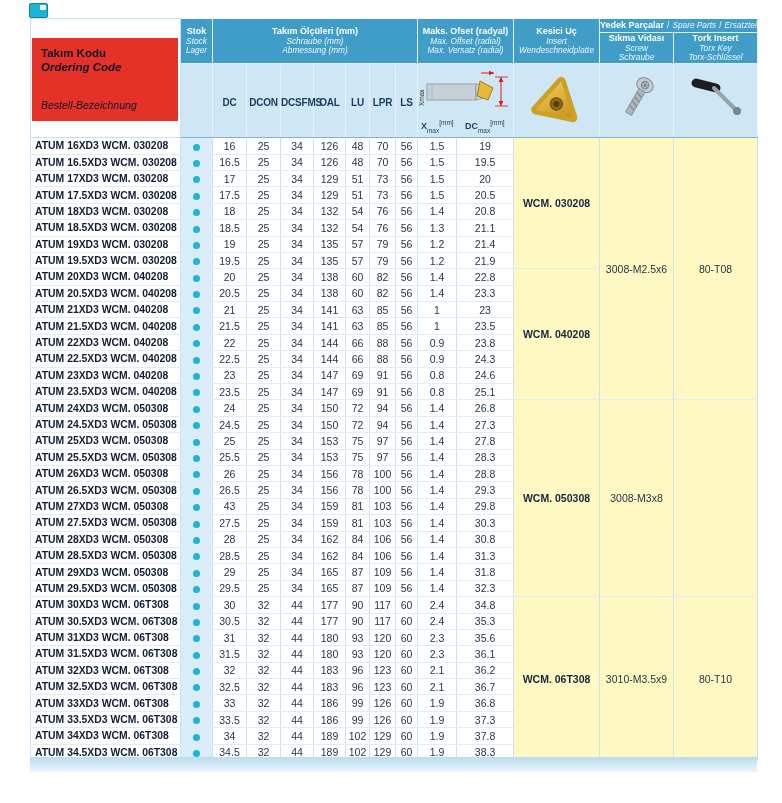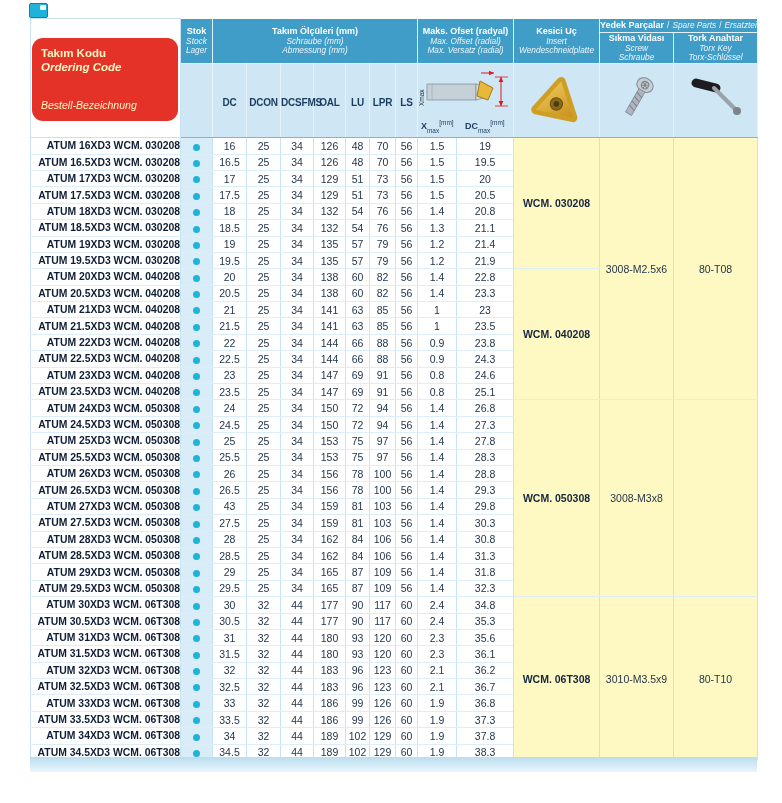--- a/index.html
+++ b/index.html
@@ -18,21 +18,21 @@
   thead th{font-weight:normal;vertical-align:middle;text-align:center;}
   .band{background:var(--band);color:#fff;border:1px solid rgba(255,255,255,.85);line-height:1.18;}
   .band .hl1{font-weight:bold;font-size:9px;}
   .band .hl2,.band .hl3{font-style:italic;font-size:8.3px;color:rgba(255,255,255,.9);}
   .spare-top{white-space:nowrap;font-size:8.3px;}
   .spare-top .hl1{display:inline;font-weight:bold;}
   .spare-top .hl2,.spare-top .hl3{display:inline;font-style:italic;color:rgba(255,255,255,.9);}
   .spare-top .hsep{display:inline;margin:0 3px;color:rgba(255,255,255,.9);}
 
   .code-h{background:#fff;border:1px solid var(--grid);vertical-align:top;}
-  .redbox{margin:19px 2px 0 1px;background:var(--red);color:#fef9c3;text-align:left;padding:8px 16px 9px 9px;border-radius:11px;}
+  .redbox{margin:19px 2px 0 1px;background:var(--red);color:#0f172a;text-align:left;padding:8px 16px 9px 9px;}
   .redbox .r1{font-size:11.5px;font-weight:bold;line-height:14px;}
   .redbox .r2{font-size:11.5px;font-weight:bold;font-style:italic;line-height:14px;}
   .redbox .r3{font-size:10.5px;font-style:italic;line-height:14px;margin-top:24px;}
 
   .light{background:var(--band-light);border:1px solid #e6f3fa;vertical-align:middle;}
   tr.h3 th{border-bottom:1.5px solid var(--grid-strong);height:73px;}
   .dim span{font-size:10px;font-weight:bold;color:#1b3c5f;letter-spacing:-0.2px;white-space:nowrap;}
 
   .offset-wrap{display:flex;flex-direction:column;align-items:stretch;}
   .off-labels{display:flex;margin-top:1px;}
@@ -41,21 +41,21 @@
   .off-base{font-size:9px;font-weight:bold;color:#1b3c5f;}
   .off-sub{font-size:6.5px;color:#1b3c5f;}
   .off-unit{font-size:6.5px;color:#1b3c5f;vertical-align:4px;}
 
   
   tbody tr{height:16.4px;}
   tbody td{font-size:10.5px;color:#24364a;text-align:center;vertical-align:middle;
     border-top:1px solid var(--grid-light);border-bottom:1px solid var(--grid-light);
     border-left:1px solid var(--grid);border-right:1px solid var(--grid);background:#fff;}
   tr.group-start td{border-top:1.5px solid var(--grid-strong);}
-  td.code{text-align:right;padding-left:4px;font-weight:bold;color:#0f1e36;font-size:10.4px;white-space:nowrap;}
+  td.code{text-align:left;padding-left:4px;font-weight:bold;color:#0f1e36;font-size:10.4px;white-space:nowrap;}
   td.stok{background:var(--stok-bg);}
   .dot{display:inline-block;width:7px;height:7px;border-radius:50%;background:var(--dot);vertical-align:middle;}
   td.span{background:#fef9c3;font-size:10.5px;white-space:nowrap;}
   td.insert{font-weight:bold;color:#14253f;}
   td.screw,td.torx{color:#24364a;}
 
   .footer-strip{position:absolute;left:30px;top:757px;width:727px;height:15px;
     background:linear-gradient(180deg,#b9ddef,#eaf6fc);}
 </style>
 </head>
@@ -114,21 +114,21 @@
           <span class="hl1">Yedek Parçalar</span><span class="hsep">/</span><span class="hl2">Spare Parts</span><span class="hsep">/</span><span class="hl3">Ersatzteile</span>
         </th>
       </tr>
       <tr style="height:28px">
         <th class="band">
           <div class="hl1">Sıkma Vidası</div>
           <div class="hl2">Screw</div>
           <div class="hl3">Schraube</div>
         </th>
         <th class="band">
-          <div class="hl1">Tork Anahtar</div>
+          <div class="hl1">Tork Insert</div>
           <div class="hl2">Torx Key</div>
           <div class="hl3">Torx-Schlüssel</div>
         </th>
       </tr>
       <tr class="h3">
         <th class="light"></th>
         <th class="light dim"><span>DC</span></th>
         <th class="light dim"><span>DCON</span></th>
         <th class="light dim"><span>DCSFMS</span></th>
         <th class="light dim"><span>OAL</span></th>

